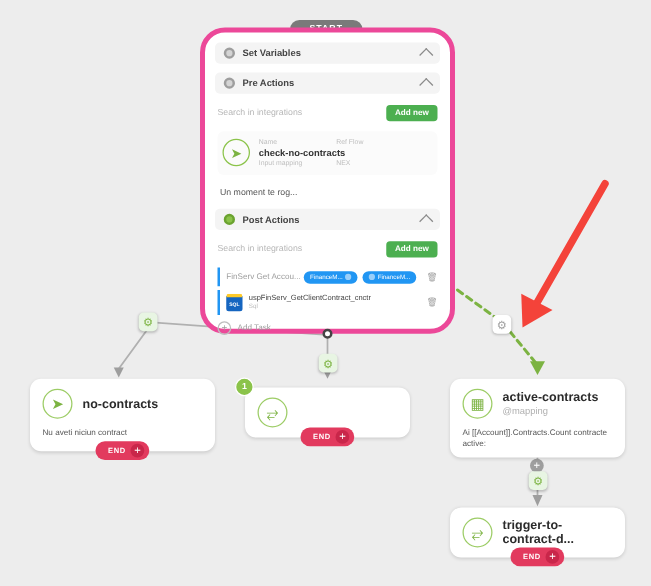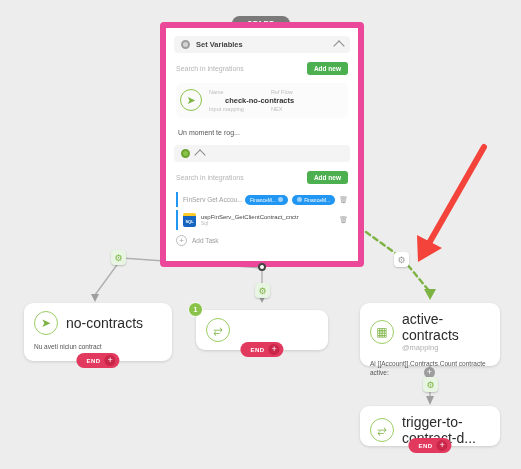--- a/index.html
+++ b/index.html
@@ -28,22 +28,22 @@
     color: #ffffff; font-size: 7px; font-weight: bold;
     letter-spacing: .8px;
     display: flex; align-items: center; justify-content: center;
   }
 
   
   .main-card {
     position: absolute; left: 160px; top: 22px;
     width: 204px; height: 245px;
     background: #ffffff;
-    border: 6px solid #ec4899;
-    border-radius: 4px;
+    border: 4px solid #ec4899;
+    border-radius: 20px;
     padding: 8px 8px 0 8px;
   }
 
   .section {
     background: #f4f4f4;
     border-radius: 4px;
     height: 17px;
     display: flex; align-items: center;
     padding: 0 7px;
     margin-bottom: 7px;
@@ -84,21 +84,21 @@
   .tele-icon {
     width: 22px; height: 22px; border-radius: 50%;
     border: 1.2px solid #8bc34a;
     display: flex; align-items: center; justify-content: center;
     flex: none; color: #7cb342; font-size: 11px;
   }
   .kv-grid { flex: 1; }
   .kv-row { display: flex; }
   .kv-label { font-size: 5.5px; color: #bdbdbd; width: 62px; }
   .kv-val   { font-size: 5.5px; color: #bdbdbd; }
-  .kv-main  { font-size: 7.5px; color: #333; font-weight: bold; margin: 1px 16px; }
+  .kv-main  { font-size: 7.5px; color: #333; font-weight: bold; margin: 1px 0; }
 
   .note-text {
     font-size: 7px; color: #555;
     margin: 11px 4px 9px 4px;
   }
 
   
   .task-row {
     display: flex; align-items: center;
     margin: 0 2px 3px 2px;
@@ -155,21 +155,21 @@
     box-shadow: 0 1px 3px rgba(0,0,0,.14);
     padding: 8px 10px;
   }
   .node-head { display: flex; align-items: center; gap: 8px; }
   .node-icon {
     width: 24px; height: 24px; border-radius: 50%;
     border: 1.2px solid #9ccc65;
     display: flex; align-items: center; justify-content: center;
     color: #7cb342; font-size: 12px; flex: none;
   }
-  .node-title { font-size: 14px; font-weight: normal; color: #2b2b2b; }
+  .node-title { font-size: 10px; font-weight: bold; color: #2b2b2b; }
   .node-sub   { font-size: 7.5px; color: #b0b0b0; }
   .node-body  { font-size: 6.5px; color: #555; margin-top: 8px; line-height: 1.35; }
 
   .end-badge {
     position: absolute; bottom: -7px; left: 50%;
     transform: translateX(-50%);
     display: flex; align-items: center; gap: 4px;
     background: #e23a5e; border-radius: 9px;
     padding: 2px 4px 2px 10px;
   }
@@ -233,20 +233,25 @@
   <div class="start-pill">START</div>
 
   <div class="main-card">
 
     <div class="section">
       <span class="sec-badge"></span>
       <span class="sec-title">Set Variables</span>
       <span class="chev"></span>
     </div>
 
+    <div class="section">
+      <span class="sec-badge"></span>
+      <span class="sec-title">Pre Actions</span>
+      <span class="chev"></span>
+    </div>
 
     <div class="search-row">
       <span class="search-ph">Search in integrations</span>
       <button class="add-new-btn">Add new</button>
     </div>
 
     <div class="integration-box">
       <div class="tele-icon">➤</div>
       <div class="kv-grid">
         <div class="kv-row">
@@ -258,20 +263,21 @@
           <span class="kv-label">Input mapping</span>
           <span class="kv-val">NEX</span>
         </div>
       </div>
     </div>
 
     <div class="note-text">Un moment te rog...</div>
 
     <div class="section">
       <span class="sec-badge green"></span>
+      <span class="sec-title">Post Actions</span>
       <span class="chev"></span>
     </div>
 
     <div class="search-row">
       <span class="search-ph">Search in integrations</span>
       <button class="add-new-btn">Add new</button>
     </div>
 
     <div class="task-row">
       <span class="task-name">FinServ Get Accou...</span>

